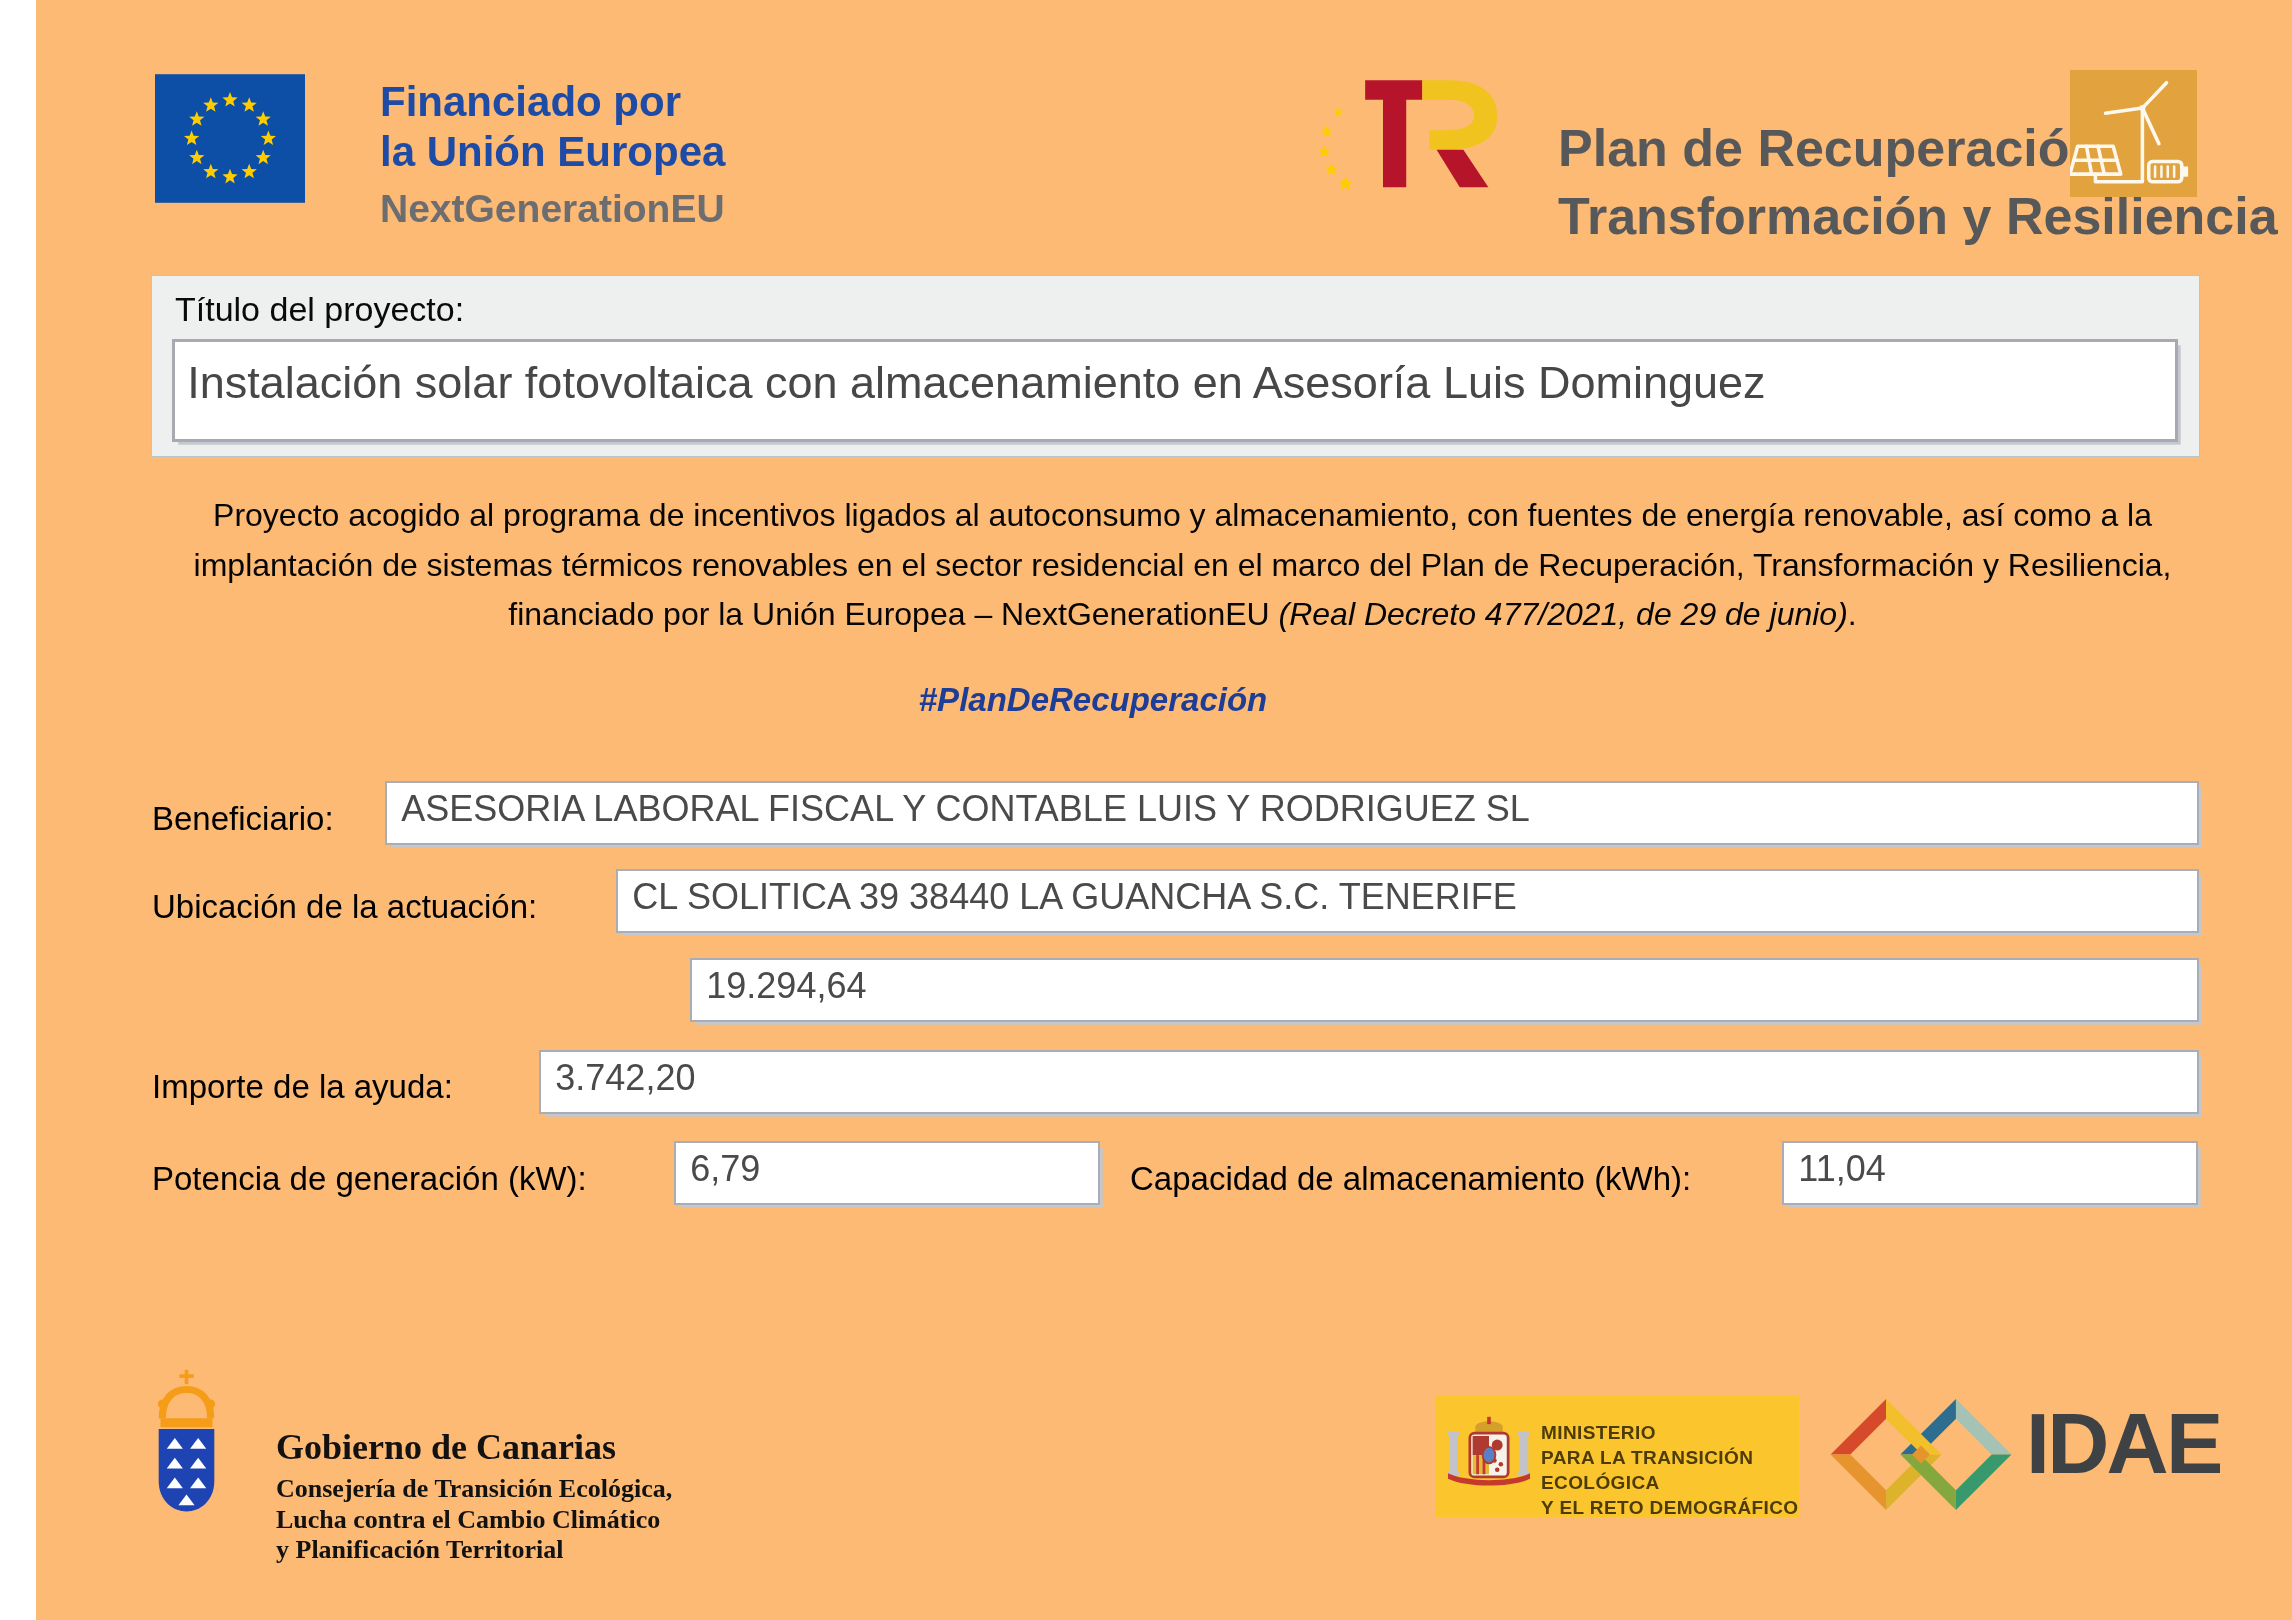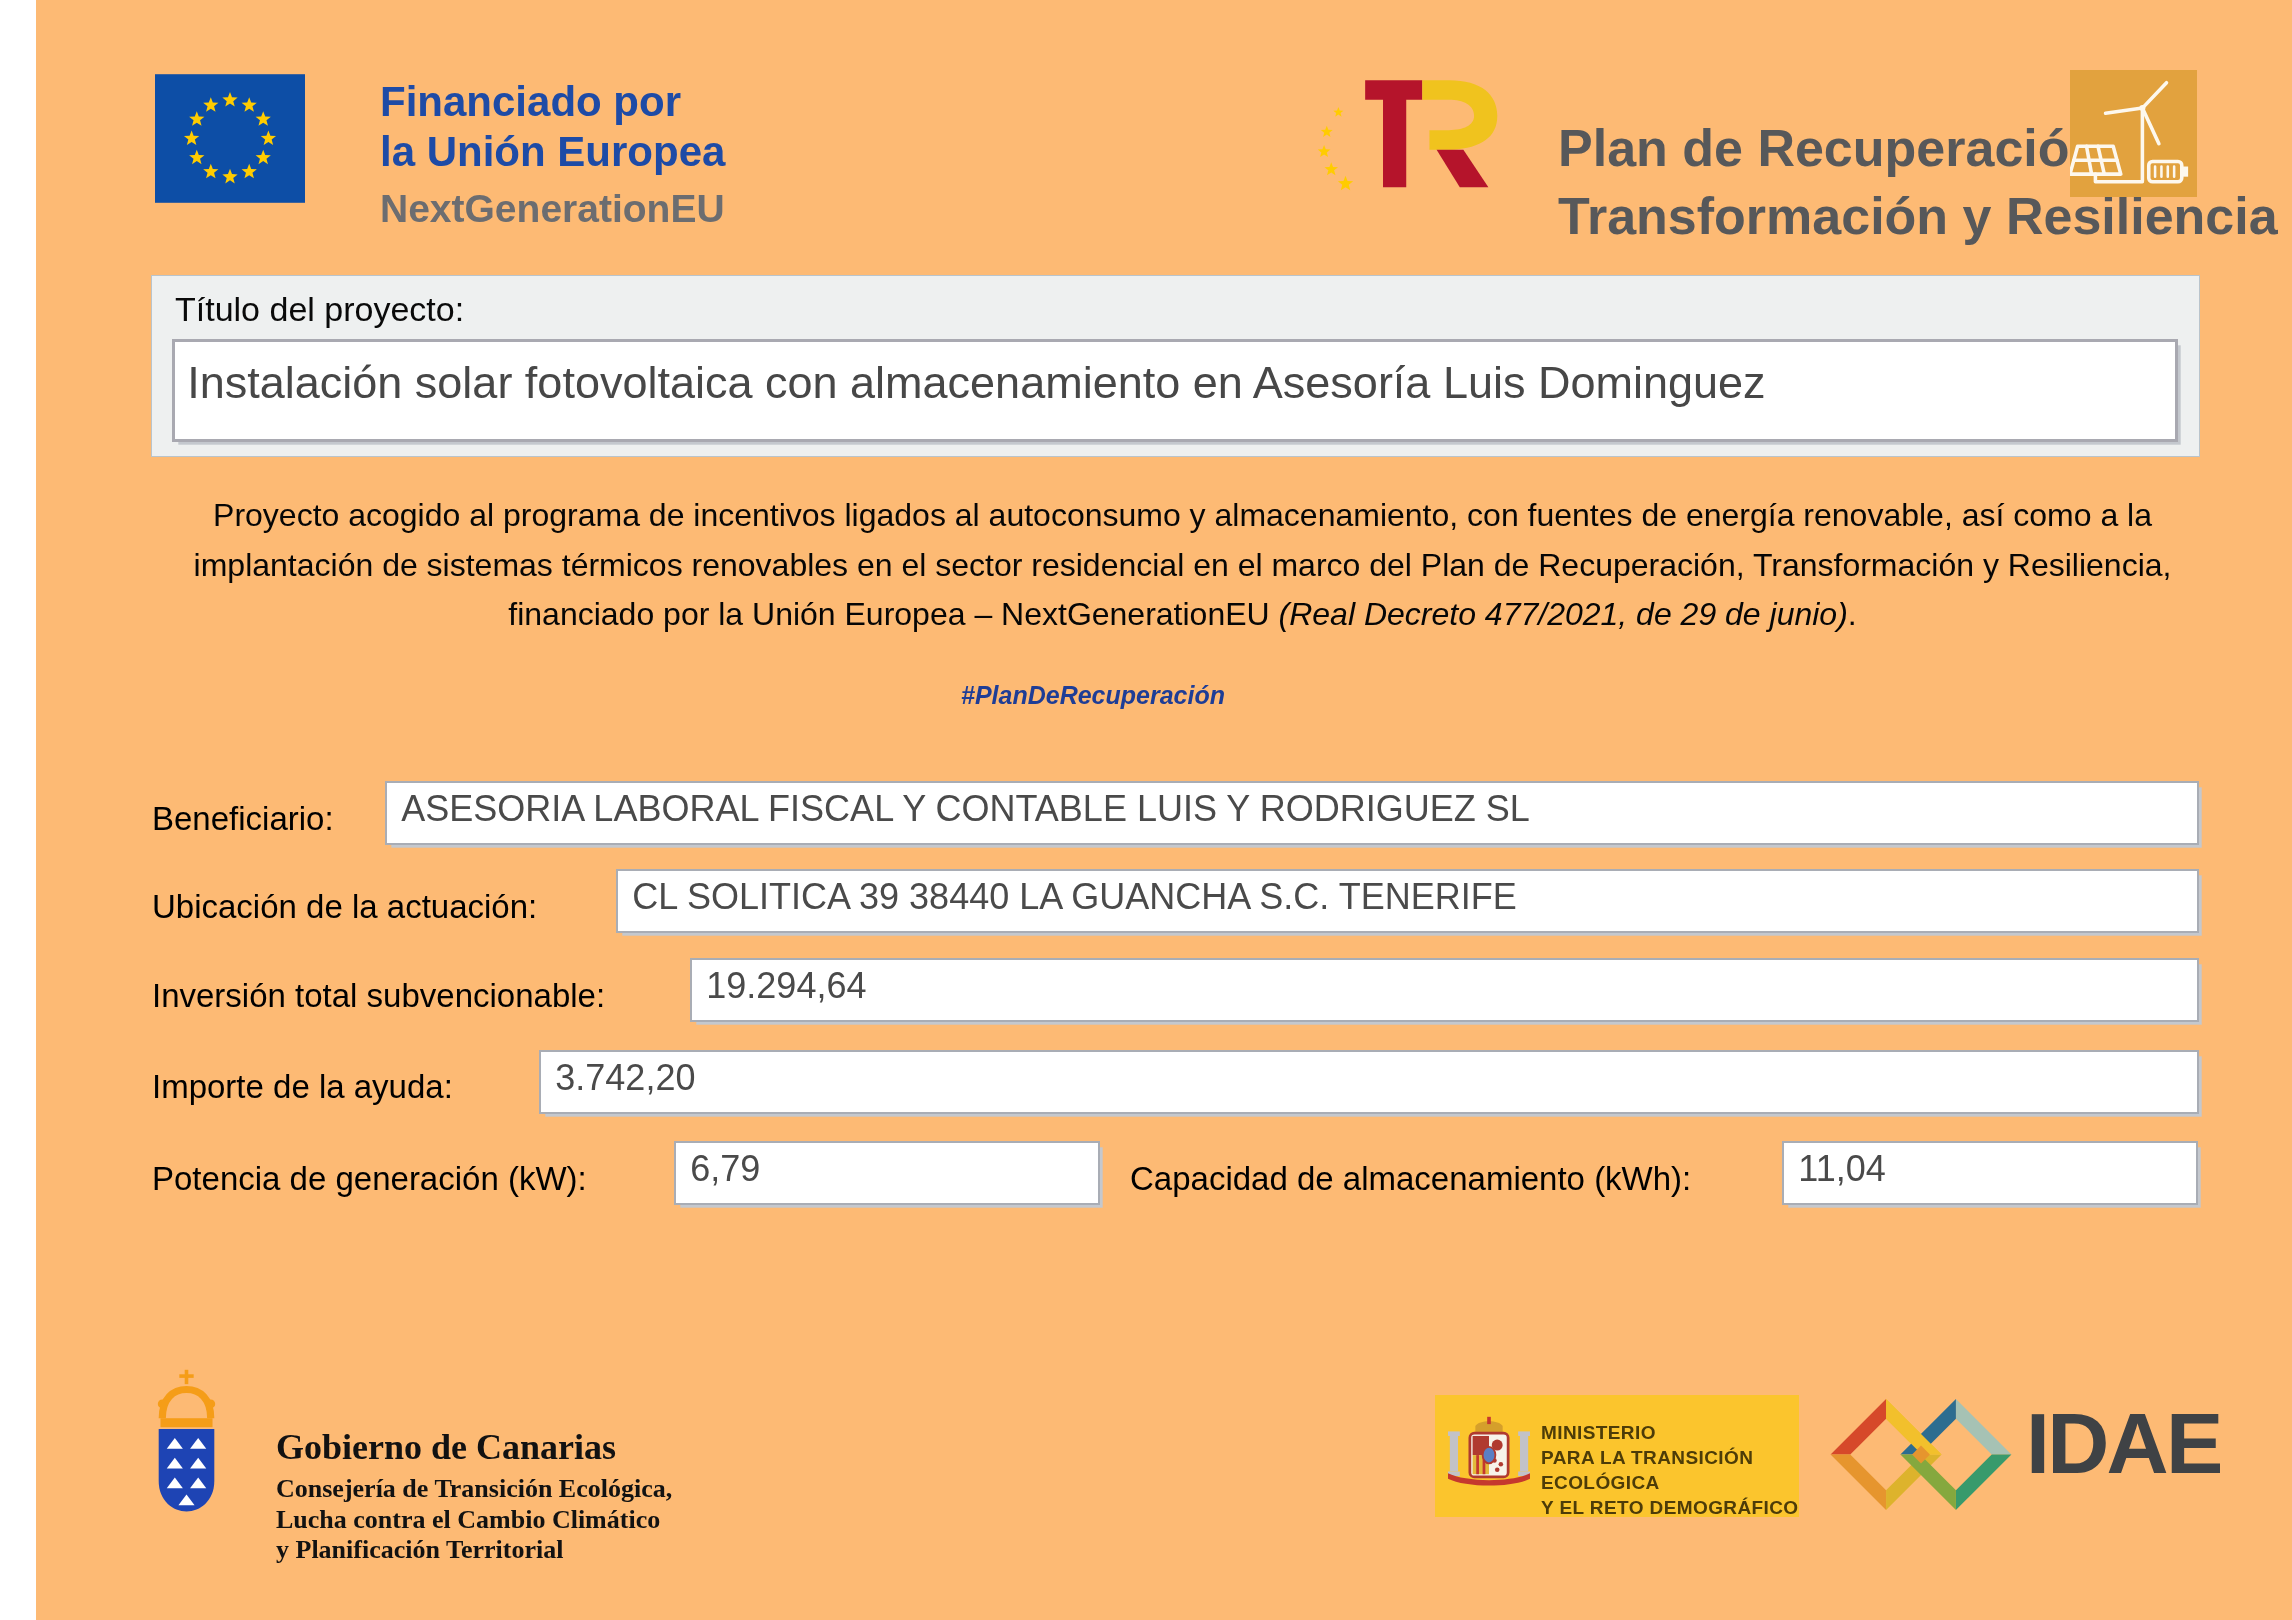--- a/index.html
+++ b/index.html
@@ -17,21 +17,21 @@
                 border:1.8px solid #b9c4cc;box-sizing:border-box;padding-left:12px;}
   .titulo-label{position:absolute;left:23px;top:14.3px;font-size:34px;color:#0a0a0a;}
   .titulo-inner{position:absolute;left:19.7px;top:63px;width:2006px;height:103px;background:#ffffff;
                 border:3.6px solid #a9a9b1;box-sizing:border-box;box-shadow:4.5px 4.5px 0 -1.8px #c4c8ce;
                 font-size:45px;color:#474747;padding:15px 0 0 12.5px;white-space:nowrap;overflow:hidden;}
 
   
   .descripcion{left:103px;top:491px;width:2087px;text-align:center;font-size:32px;line-height:1.55;color:#060606;}
   .descripcion i{font-style:italic;}
   .hashtag{left:90px;top:681px;width:1934px;text-align:center;
-           font-size:25px;font-weight:bold;font-style:italic;color:#1e3d96;}
+           font-size:33px;font-weight:bold;font-style:italic;color:#1e3d96;}
 
   
   .flabel{font-size:33px;color:#000;white-space:nowrap;}
   .field-box{background:#fff;border:2.7px solid #a9adb5;box-sizing:border-box;
              box-shadow:4.5px 4.5px 0 -1.8px #c4c8ce;font-size:36px;color:#4a4a4a;
              padding:4.5px 0 0 14.3px;white-space:nowrap;overflow:hidden;}
 
   
   .serif{font-family:"Liberation Serif", serif;}
   .canarias-name{font-size:36px;font-weight:bold;color:#121212;}
@@ -112,21 +112,20 @@
   <p class="abs descripcion" style="margin:0"><span>Proyecto acogido al programa de incentivos ligados al autoconsumo y almacenamiento, con fuentes de energía renovable, así como a la implantación de sistemas térmicos renovables en el sector residencial en el marco del Plan de Recuperación, Transformación y Resiliencia, financiado por la Unión Europea – NextGenerationEU </span><i>(Real Decreto 477/2021, de 29 de junio)</i><span>.</span></p>
 
   <div class="abs hashtag">#PlanDeRecuperación</div>
 
   <div class="abs flabel" style="left:116px;top:800px">Beneficiario:</div>
   <div class="abs field-box" style="left:349px;top:781px;width:1814px;height:64px">ASESORIA LABORAL FISCAL Y CONTABLE LUIS Y RODRIGUEZ SL</div>
 
   <div class="abs flabel" style="left:116px;top:888px">Ubicación de la actuación:</div>
   <div class="abs field-box" style="left:580px;top:869px;width:1583px;height:64px">CL SOLITICA 39 38440 LA GUANCHA S.C. TENERIFE</div>
 
-  <div class="abs flabel" style="left:116px;top:977px">Inversión total subvencionable:</div>
   <div class="abs field-box" style="left:654px;top:958px;width:1509px;height:64px">19.294,64</div>
 
   <div class="abs flabel" style="left:116px;top:1068px">Importe de la ayuda:</div>
   <div class="abs field-box" style="left:503px;top:1050px;width:1660px;height:64px">3.742,20</div>
 
   <div class="abs flabel" style="left:116px;top:1160px">Potencia de generación (kW):</div>
   <div class="abs field-box" style="left:638px;top:1141px;width:426px;height:64px">6,79</div>
 
   <div class="abs flabel" style="left:1094px;top:1160px">Capacidad de almacenamiento (kWh):</div>
   <div class="abs field-box" style="left:1746px;top:1141px;width:416px;height:64px">11,04</div>

